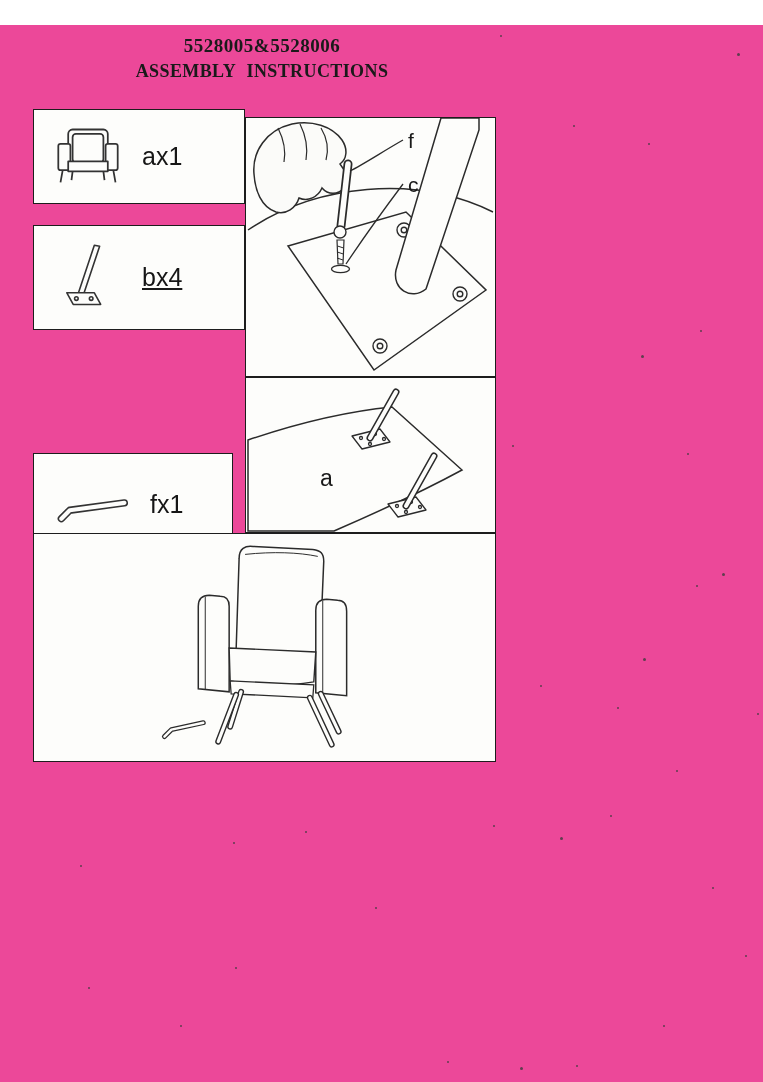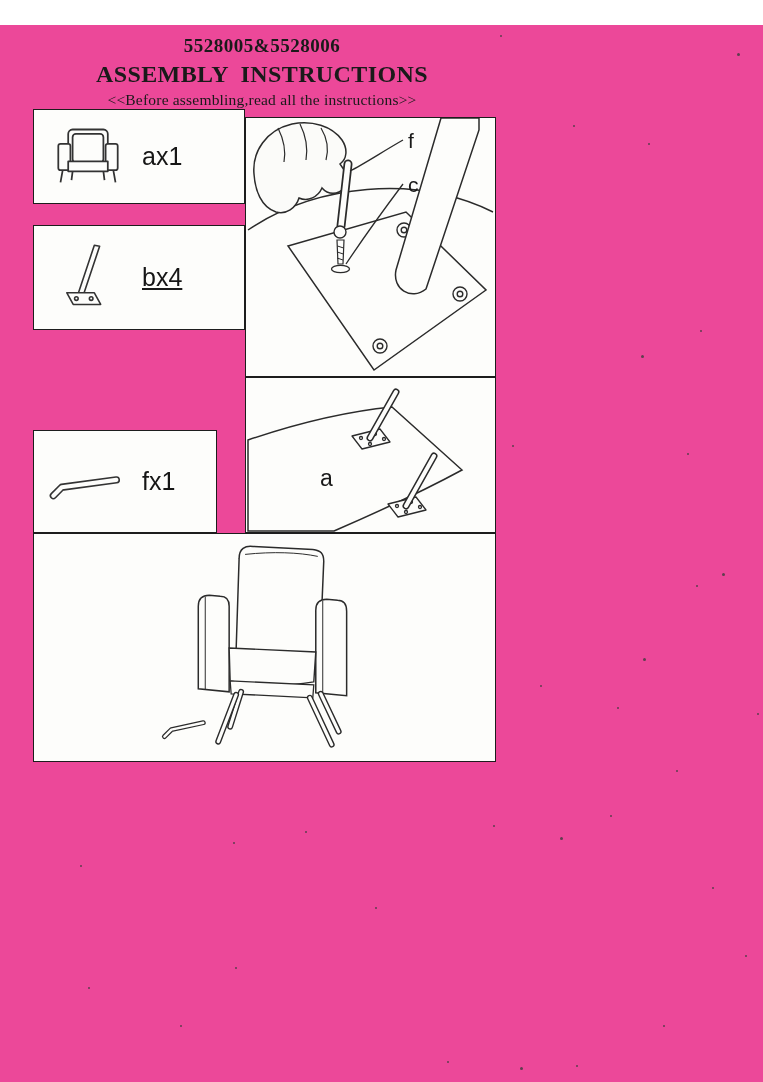--- a/index.html
+++ b/index.html
@@ -4,28 +4,28 @@
 <style>
   * { margin:0; padding:0; box-sizing:border-box; }
   html,body { background:#ffffff; }
   .page {
     position:relative; width:763px; height:1082px;
     background:#ec4899; overflow:hidden;
     font-family:"Liberation Serif", serif; color:#1a1a1a;margin-top:25px;
   }
   .header { position:absolute; left:0; top:10px; width:524px; text-align:center; }
   .model  { font-size:19px; font-weight:bold; letter-spacing:.5px; }
-  .title  { font-size:24px; font-weight:bold; word-spacing:6px; letter-spacing:.4px; margin-top:4px; }
+  .title  { font-size:18px; font-weight:bold; word-spacing:6px; letter-spacing:.4px; margin-top:4px; }
   .note   { font-size:15.5px; margin-top:3px; letter-spacing:.2px; }
 
   .panel { position:absolute; border:1px solid #1d1d1d; background:#fdfdfb; }
   .cell-a { left:33px;  top:84px;  width:212px; height:95px; }
   .cell-b { left:33px;  top:200px; width:212px; height:105px;text-decoration:underline; }
   .cell-c { left:33px;  top:305px; width:212px; height:100px; }
-  .cell-f { left:33px;  top:405px; width:184px; height:103px; }
+  .cell-f { left:33px;  top:428px; width:200px; height:103px;padding-left:8px; }
   .panel-detail { left:245px; top:92px;  width:251px; height:260px; }
   .panel-base   { left:245px; top:352px; width:251px; height:156px; }
   .panel-chair  { left:33px;  top:508px; width:463px; height:229px; }
 
   .part-cell { display:flex; align-items:center; height:100%; }
   .part-icon { width:108px; display:flex; justify-content:center; align-items:center; }
   .part-label { font-family:"Liberation Sans", sans-serif; font-size:25px; color:#161616; }
 
   .diagram { position:absolute; left:0; top:0; width:100%; height:100%; }
   svg text { font-family:"Liberation Sans", sans-serif; fill:#1a1a1a; }
@@ -33,21 +33,20 @@
   .speck { position:absolute; background:#3c3c3c; border-radius:50%; opacity:.8; }
 </style>
 </head>
 <body>
 
 <div class="page">
 
   <div class="header">
     <div class="model">5528005&amp;5528006</div>
     <div class="title">ASSEMBLY INSTRUCTIONS</div>
-    <div class="note">&lt;&lt;Before assembling,read all the instructions&gt;&gt;</div>
   </div>
 
   <div class="panel cell-a">
     <div class="part-cell">
       <span class="part-icon">
         <svg width="78" height="66" viewBox="0 0 70 60">
           <g fill="#fdfdfb" stroke="#333" stroke-width="1.6" stroke-linejoin="round">
             <rect x="17" y="5" width="36" height="34" rx="4"></rect>
             <rect x="21" y="9" width="28" height="26" rx="3"></rect>
             <rect x="8" y="18" width="11" height="24" rx="2"></rect>

